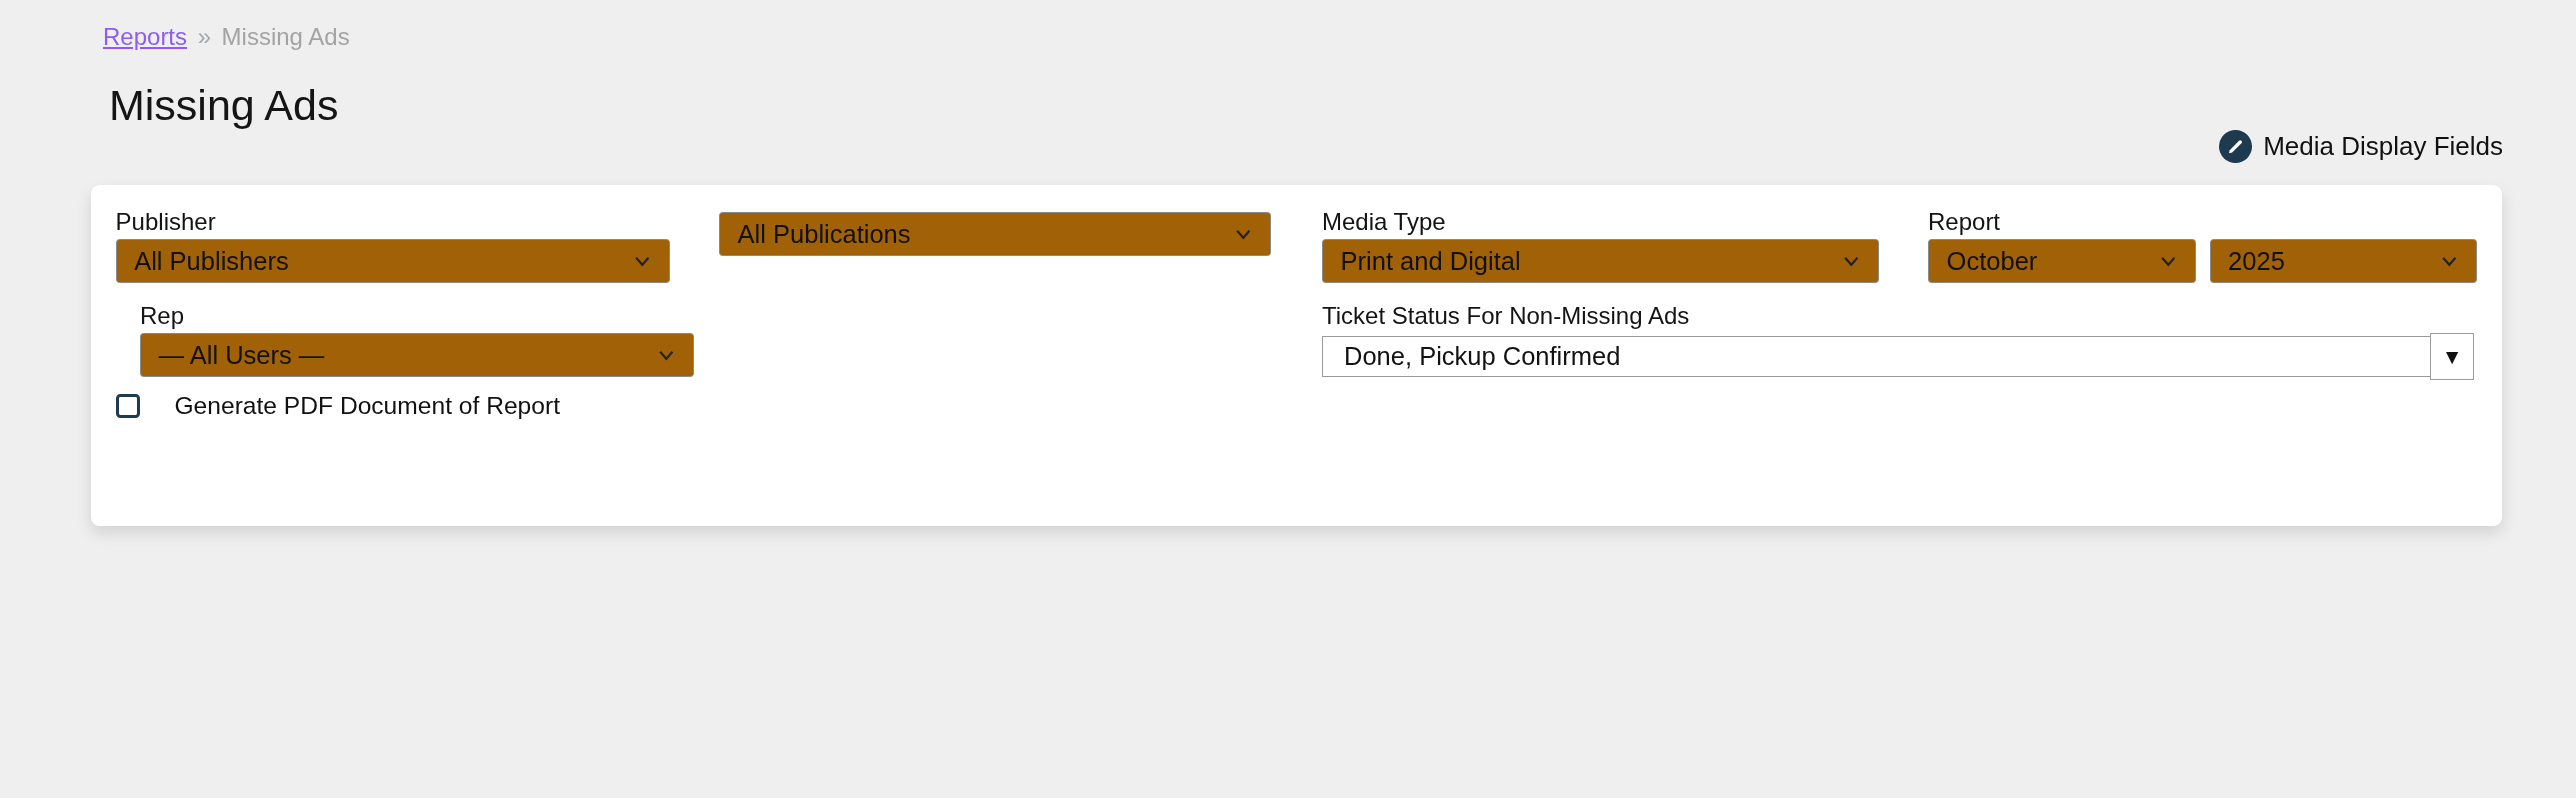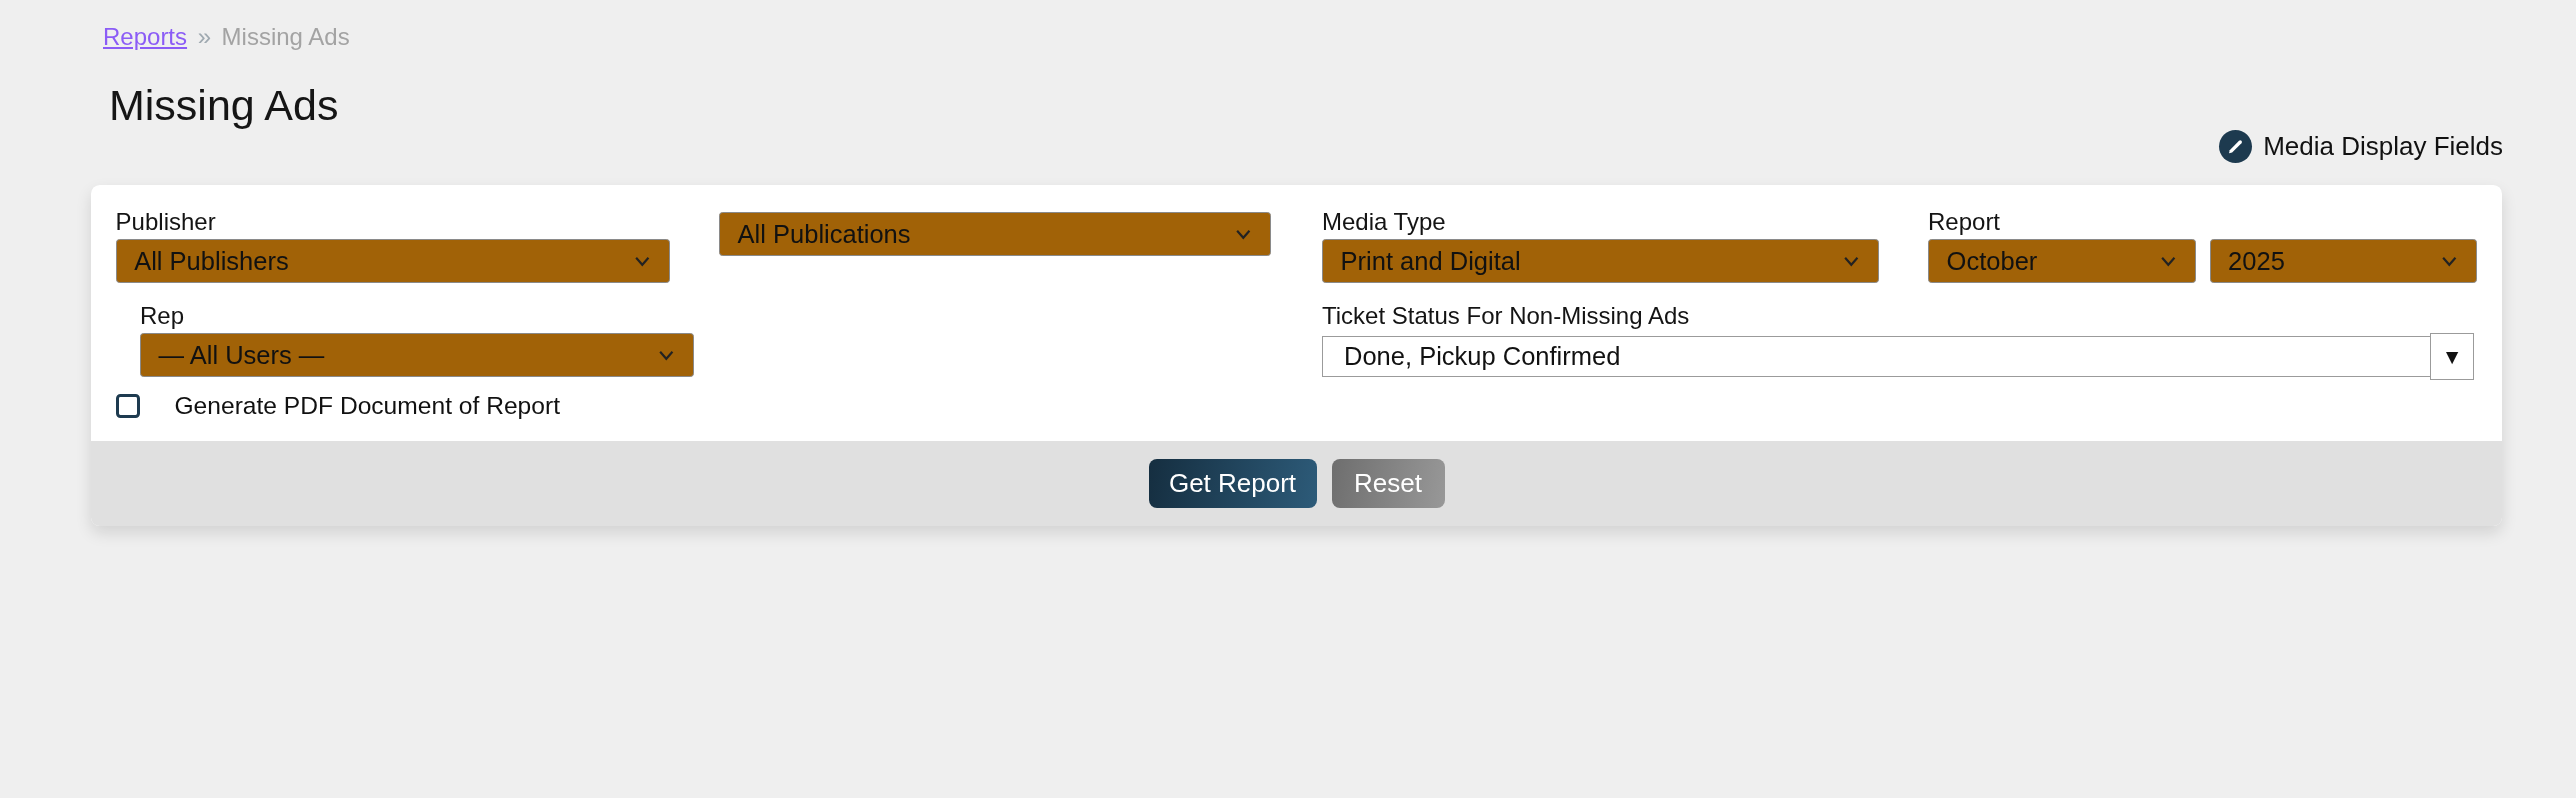--- a/index.html
+++ b/index.html
@@ -203,20 +203,16 @@
           <span>▼</span>
         </div>
       </div>
     </div>
 
     <div class="pdf-row">
       <span class="checkbox"></span>
       <span class="pdf-label">Generate PDF Document of Report</span>
     </div>
 
-    <div class="card-footer">
-      <button class="btn btn-get">Get Report</button>
-      <button class="btn btn-reset">Reset</button>
-    </div>
 
   </div>
 </div>
 
 
 </body></html>

